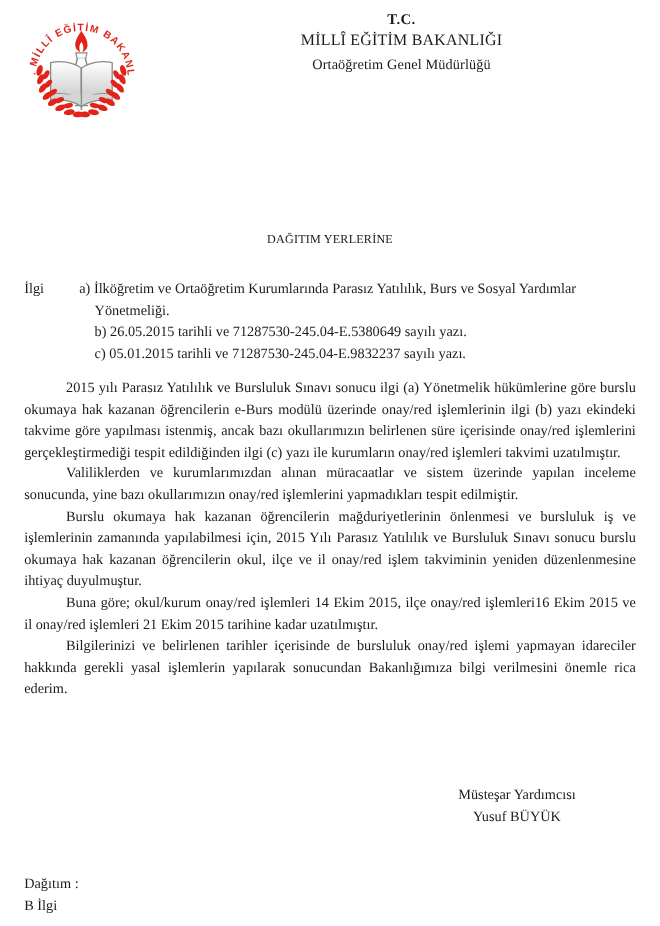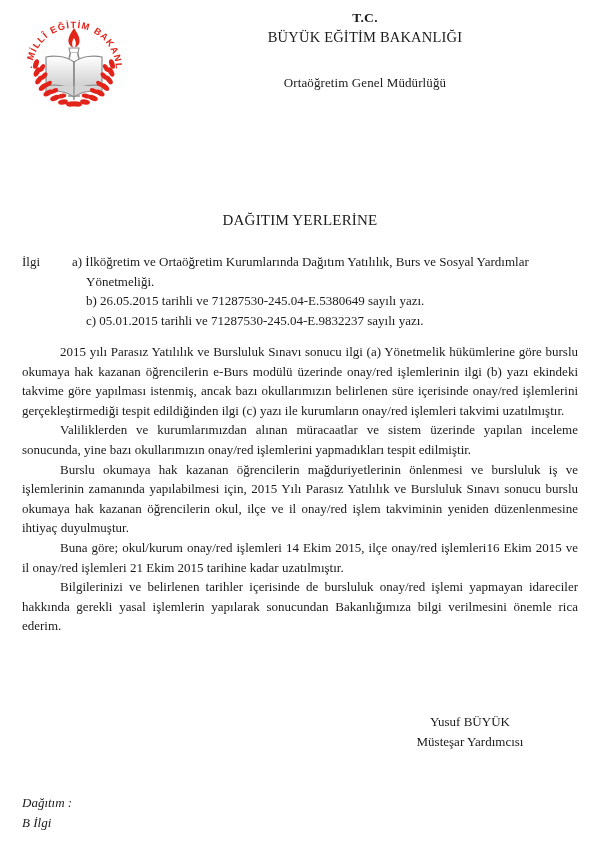--- a/index.html
+++ b/index.html
@@ -49,21 +49,20 @@
   }
   .header-line2 {
     font-size: 14.5px;
     line-height: 21px;
     letter-spacing: 0.2px;
   }
   .header-line3 {
     font-size: 13px;
     line-height: 21px;
     letter-spacing: 0.1px;
-    margin-top: 24px;
   }
 
   
   .refblock {
     position: absolute;
     left: 22px;
     top: 152px;
     width: 556px;
     font-size: 13px;
     line-height: 19px;
@@ -79,21 +78,21 @@
     top: 0;
   }
 
   
   .dist-heading {
     position: absolute;
     left: 0;
     top: 212px;
     width: 600px;
     text-align: center;
-    font-size: 15px;
+    font-size: 11px;
     letter-spacing: 0.2px;
   }
 
   
   .ilgi {
     position: absolute;
     left: 22px;
     top: 252px;
     width: 556px;
     font-size: 13px;
@@ -144,21 +143,20 @@
     line-height: 20px;
   }
 
   
   .footer {
     position: absolute;
     left: 22px;
     top: 793px;
     font-size: 13px;
     line-height: 20px;
-    font-style: italic;
   }
 </style>
 </head>
 <body>
 
 <div class="page">
 
   <div class="header">
 
     <div class="emblem">
@@ -225,48 +223,48 @@
             <ellipse cx="30" cy="76" rx="4.4" ry="2.3" transform="rotate(-36 30 76)"></ellipse>
             <ellipse cx="36" cy="83" rx="4.4" ry="2.3" transform="rotate(-24 36 83)"></ellipse>
             <ellipse cx="44" cy="88" rx="4.4" ry="2.3" transform="rotate(-12 44 88)"></ellipse>
           </g>
         </g>
       </svg>
     </div>
 
     <div class="header-text">
       <div class="header-line1">T.C.</div>
-      <div class="header-line2">BÜYÜK EĞİTİM BAKANLIĞI</div>
+      <div class="header-line2">MİLLÎ EĞİTİM BAKANLIĞI</div>
       <div class="header-line3">Ortaöğretim  Genel Müdürlüğü</div>
     </div>
   </div>
 
 
   <div class="dist-heading">DAĞITIM YERLERİNE</div>
 
   <div class="ilgi">
     <div class="ilgi-first">
       <span class="ilgi-label">İlgi</span>
-      <span class="ilgi-text">a) İlköğretim ve Ortaöğretim Kurumlarında Dağıtım Yatılılık, Burs ve Sosyal Yardımlar Yönetmeliği.</span>
+      <span class="ilgi-text">a) İlköğretim ve Ortaöğretim Kurumlarında Parasız Yatılılık, Burs ve Sosyal Yardımlar Yönetmeliği.</span>
     </div>
     <div class="ilgi-item">b) 26.05.2015 tarihli ve 71287530-245.04-E.5380649 sayılı yazı.</div>
     <div class="ilgi-item">c) 05.01.2015 tarihli ve 71287530-245.04-E.9832237 sayılı yazı.</div>
   </div>
 
   <div class="body">
     <p>2015 yılı Parasız Yatılılık ve Bursluluk Sınavı sonucu ilgi (a) Yönetmelik hükümlerine göre burslu okumaya hak kazanan öğrencilerin e-Burs modülü üzerinde onay/red işlemlerinin ilgi (b) yazı ekindeki takvime göre yapılması istenmiş, ancak bazı okullarımızın belirlenen süre içerisinde onay/red işlemlerini gerçekleştirmediği tespit edildiğinden ilgi (c) yazı ile kurumların onay/red işlemleri takvimi uzatılmıştır.</p>
     <p>Valiliklerden ve kurumlarımızdan alınan müracaatlar ve sistem üzerinde yapılan inceleme sonucunda, yine bazı okullarımızın onay/red işlemlerini yapmadıkları tespit edilmiştir.</p>
     <p>Burslu okumaya hak kazanan öğrencilerin mağduriyetlerinin önlenmesi ve bursluluk iş ve işlemlerinin zamanında yapılabilmesi için, 2015 Yılı Parasız Yatılılık ve Bursluluk Sınavı sonucu burslu okumaya hak kazanan öğrencilerin okul, ilçe ve il  onay/red işlem takviminin yeniden düzenlenmesine ihtiyaç duyulmuştur.</p>
     <p>Buna göre; okul/kurum onay/red işlemleri 14 Ekim 2015, ilçe onay/red işlemleri16 Ekim 2015 ve il onay/red işlemleri 21 Ekim 2015 tarihine kadar uzatılmıştır.</p>
     <p>Bilgilerinizi ve belirlenen tarihler içerisinde de bursluluk onay/red işlemi yapmayan idareciler hakkında gerekli yasal işlemlerin yapılarak sonucundan Bakanlığımıza bilgi verilmesini önemle rica ederim.</p>
   </div>
 
   <div class="signature">
+    <div>Müsteşar Yardımcısı</div>
     <div>Yusuf BÜYÜK</div>
-    <div>Müsteşar Yardımcısı</div>
   </div>
 
   <div class="footer">
     <div>Dağıtım :</div>
     <div>B İlgi</div>
   </div>
 
 </div>
 
 </body></html>

